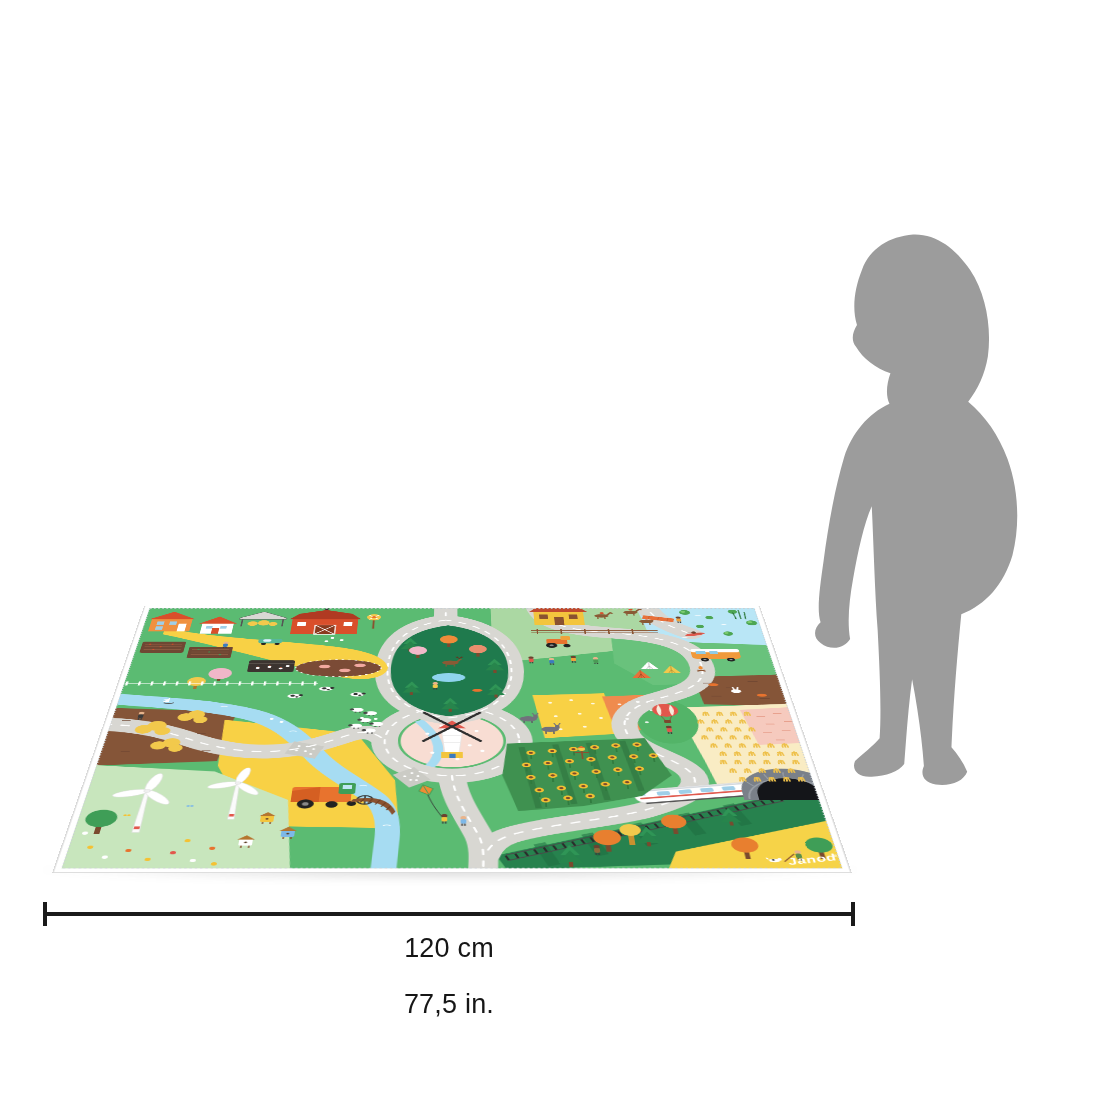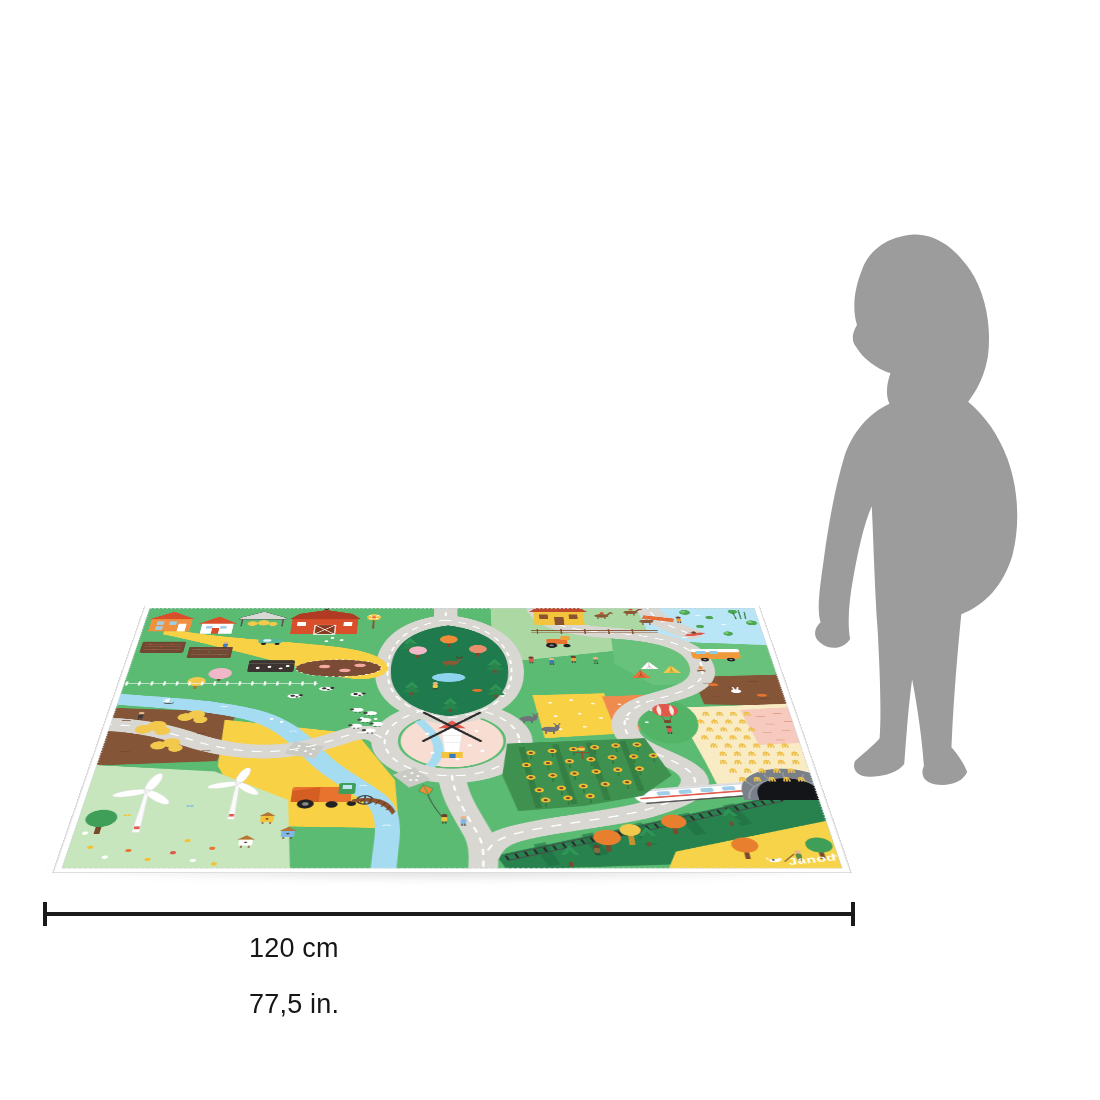--- a/index.html
+++ b/index.html
@@ -10,21 +10,21 @@
          filter:blur(3px);}
   .mat-wrap{position:absolute;left:52px;top:267px;width:800px;height:606px;
          transform-origin:50% 100%;
          transform:perspective(1656px) rotateX(55deg);}
   .mat-wrap svg{display:block;width:800px;height:606px;}
   .child{position:absolute;left:795px;top:227px;width:246px;height:574px;}
   .dim-line{position:absolute;left:43px;top:912px;width:812px;height:4px;background:#1a1a1a;}
   .dim-tick{position:absolute;top:902px;width:4px;height:24px;background:#1a1a1a;}
   .dim-tick.left{left:43px;}
   .dim-tick.right{left:851px;}
-  .dim-label{position:absolute;left:249px;width:400px;text-align:left;color:#161616;
+  .dim-label{position:absolute;left:249px;width:400px;text-align:center;color:#161616;
          font-size:27px;letter-spacing:0.2px;}
   .dim-label.cm{top:933px;}
   .dim-label.inch{top:989px;}
 </style>
 </head>
 <body>
 
 <div class="stage">
 
   <div class="mat-shadow"></div>

